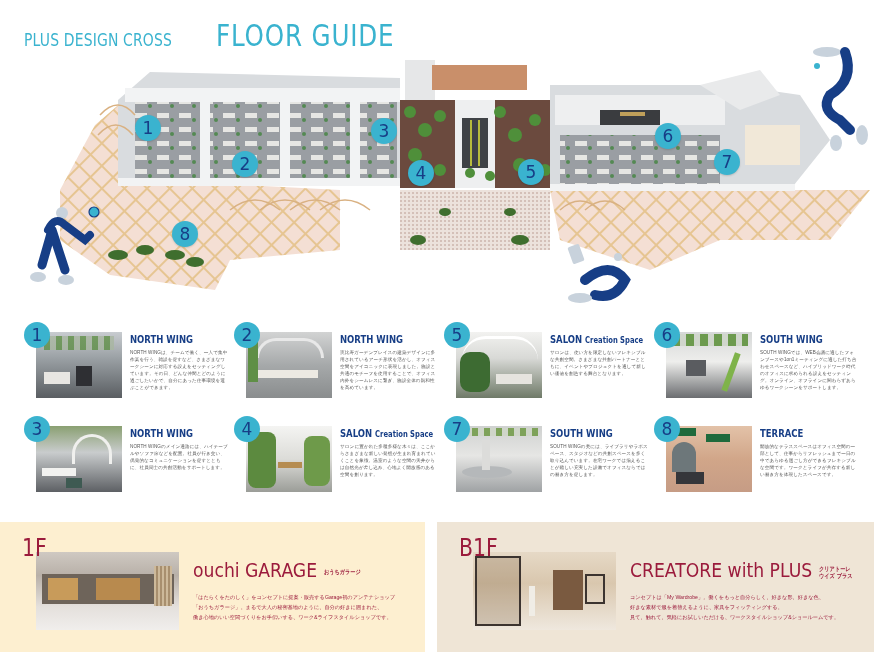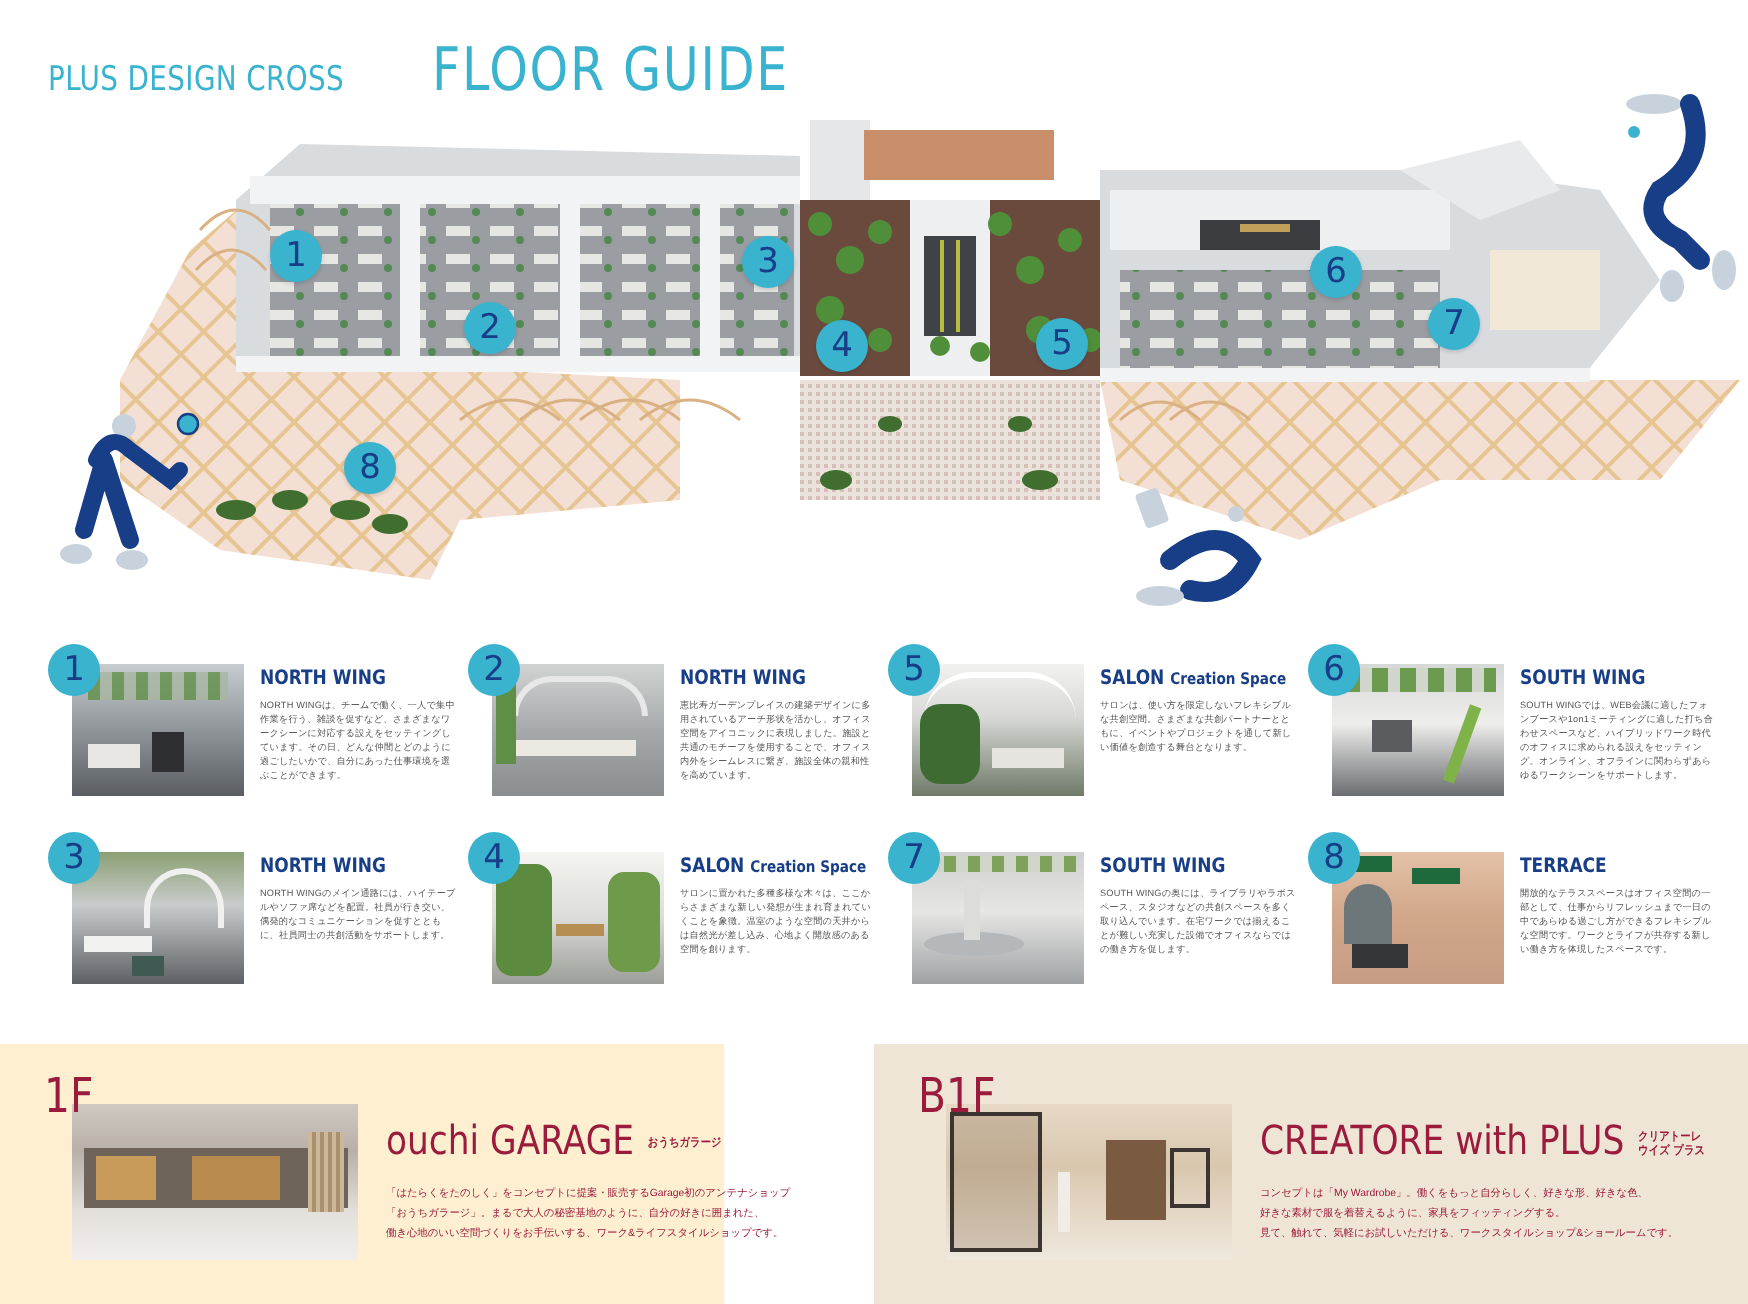--- a/index.html
+++ b/index.html
@@ -19,21 +19,21 @@
   
   .card { position: absolute; width: 205px; height: 90px; }
   .card .badge { position: absolute; left: 0; top: 0; width: 26px; height: 26px; border-radius: 50%; background: #3ab3cf; color: #173e86; font-family: "DejaVu Sans", sans-serif; font-size: 17px; line-height: 26px; text-align: center; z-index: 2; }
   .card .photo { position: absolute; left: 12px; top: 10px; width: 86px; height: 66px; overflow: hidden; }
   .card .c-title { position: absolute; left: 106px; top: 12px; font-family: "DejaVu Sans", sans-serif; font-weight: bold; font-size: 10px; color: #173e86; white-space: nowrap; transform: scaleX(0.85); transform-origin: left; }
   .card .c-title .sub { font-size: 8px; }
   .card .c-text { position: absolute; left: 106px; top: 27px; width: 98px; font-size: 4.6px; line-height: 7px; color: #555; letter-spacing: 0.1px; }
 
   
   .floor { position: absolute; top: 522px; height: 130px; }
-  .floor.f1 { left: 0; width: 362px; background: #fdefd0; padding-left: 32px; }
+  .floor.f1 { left: 0; width: 425px; background: #fdefd0; padding-left: 32px; }
   .floor.b1 { left: 437px; width: 514px; background: #efe5d6; }
   .floor .flabel { position: absolute; left: 22px; top: 12px; font-family: "DejaVu Sans", sans-serif; font-size: 24px; color: #9b1b3c; transform: scaleX(0.85); transform-origin: left; z-index: 2; }
   .floor .fphoto { position: absolute; left: 36px; top: 30px; width: 143px; height: 78px; overflow: hidden; }
   .floor .fname { position: absolute; left: 193px; top: 36px; font-family: "DejaVu Sans", sans-serif; font-size: 20px; color: #9b1b3c; white-space: nowrap; transform: scaleX(0.86); transform-origin: left; }
   .floor .fkana { font-size: 6px; font-weight: bold; margin-left: 8px; vertical-align: middle; display: inline-block; line-height: 7px; }
   .floor .ftext { position: absolute; left: 193px; top: 70px; width: 240px; font-size: 5.2px; line-height: 10px; color: #9b1b3c; }
 </style>
 </head>
 <body>
 

